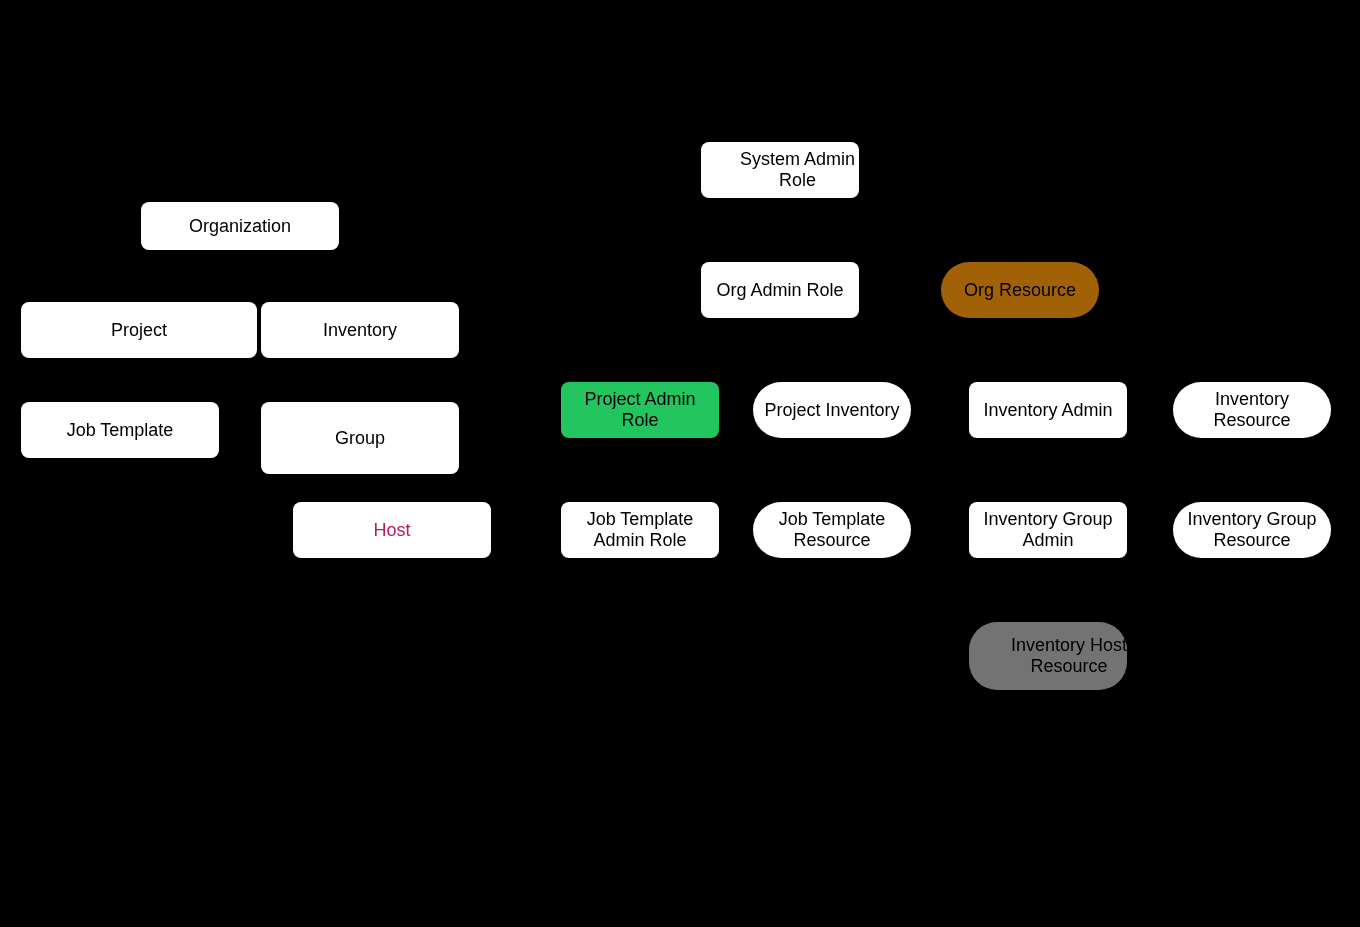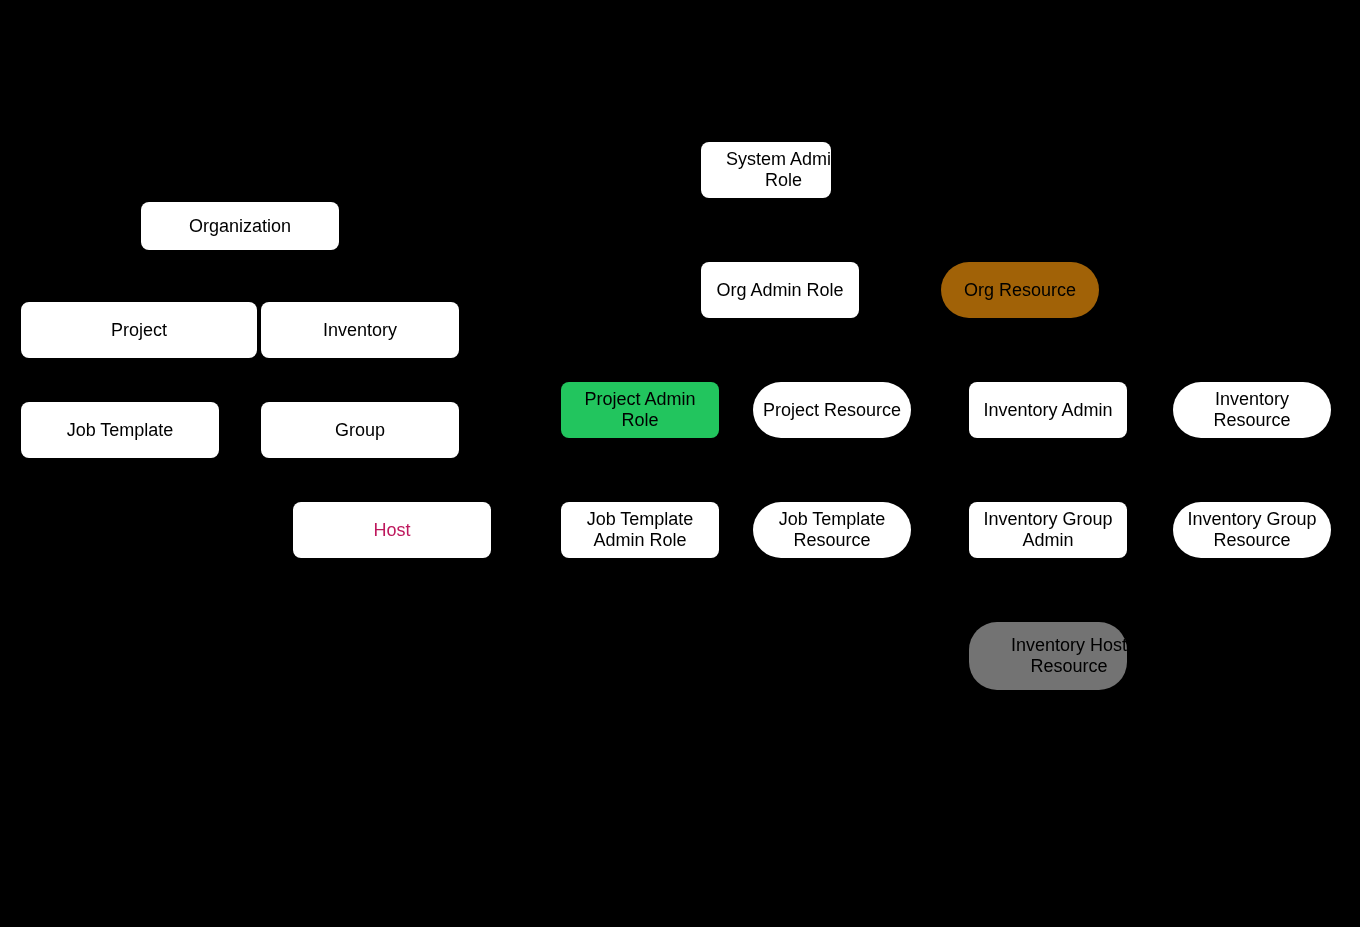--- a/index.html
+++ b/index.html
@@ -38,42 +38,42 @@
     </div>
     <div class="node rect" style="left: 21px; top: 302px; width: 236px; height: 56px; background: rgb(255, 255, 255); color: rgb(0, 0, 0);">
       <div class="label">Project</div>
     </div>
     <div class="node rect" style="left: 261px; top: 302px; width: 198px; height: 56px; background: rgb(255, 255, 255); color: rgb(0, 0, 0);">
       <div class="label">Inventory</div>
     </div>
     <div class="node rect" style="left: 21px; top: 402px; width: 198px; height: 56px; background: rgb(255, 255, 255); color: rgb(0, 0, 0);">
       <div class="label">Job Template</div>
     </div>
-    <div class="node rect" style="left: 261px; top: 402px; width: 198px; height: 56px; background: rgb(255, 255, 255); color: rgb(0, 0, 0);">
+    <div class="node rect" style="left: 261px; top: 402px; width: 198px; height: 72px; background: rgb(255, 255, 255); color: rgb(0, 0, 0);">
       <div class="label">Group</div>
     </div>
     <div class="node rect" style="left: 261px; top: 502px; width: 198px; height: 56px; background: rgb(255, 255, 255); color: #be185d; margin-left: 32px;">
       <div class="label">Host</div>
     </div>
-    <div class="node rect" style="left: 701px; top: 142px; width: 130px; height: 56px; background: rgb(255, 255, 255); color: rgb(0, 0, 0); padding-left: 35px;">
+    <div class="node rect" style="left: 701px; top: 142px; width: 158px; height: 56px; background: rgb(255, 255, 255); color: rgb(0, 0, 0); padding-left: 35px;">
       <div class="label">System Admin
 Role</div>
     </div>
     <div class="node rect" style="left: 701px; top: 262px; width: 158px; height: 56px; background: rgb(255, 255, 255); color: rgb(0, 0, 0);">
       <div class="label">Org Admin Role</div>
     </div>
     <div class="node stadium" style="left: 941px; top: 262px; width: 158px; height: 56px; background: #a16207; color: rgb(0, 0, 0);">
       <div class="label">Org Resource</div>
     </div>
     <div class="node rect" style="left: 561px; top: 382px; width: 158px; height: 56px; background: #22c55e; color: rgb(0, 0, 0);">
       <div class="label">Project Admin
 Role</div>
     </div>
     <div class="node stadium" style="left: 753px; top: 382px; width: 158px; height: 56px; background: rgb(255, 255, 255); color: rgb(0, 0, 0);">
-      <div class="label">Project Resource</div>
+      <div class="label">Project Inventory</div>
     </div>
     <div class="node rect" style="left: 969px; top: 382px; width: 158px; height: 56px; background: rgb(255, 255, 255); color: rgb(0, 0, 0); align-items: center;">
       <div class="label">Inventory Admin</div>
     </div>
     <div class="node stadium" style="left: 1173px; top: 382px; width: 158px; height: 56px; background: rgb(255, 255, 255); color: rgb(0, 0, 0);">
       <div class="label">Inventory
 Resource</div>
     </div>
     <div class="node rect" style="left: 561px; top: 502px; width: 158px; height: 56px; background: rgb(255, 255, 255); color: rgb(0, 0, 0);">
       <div class="label">Job Template

